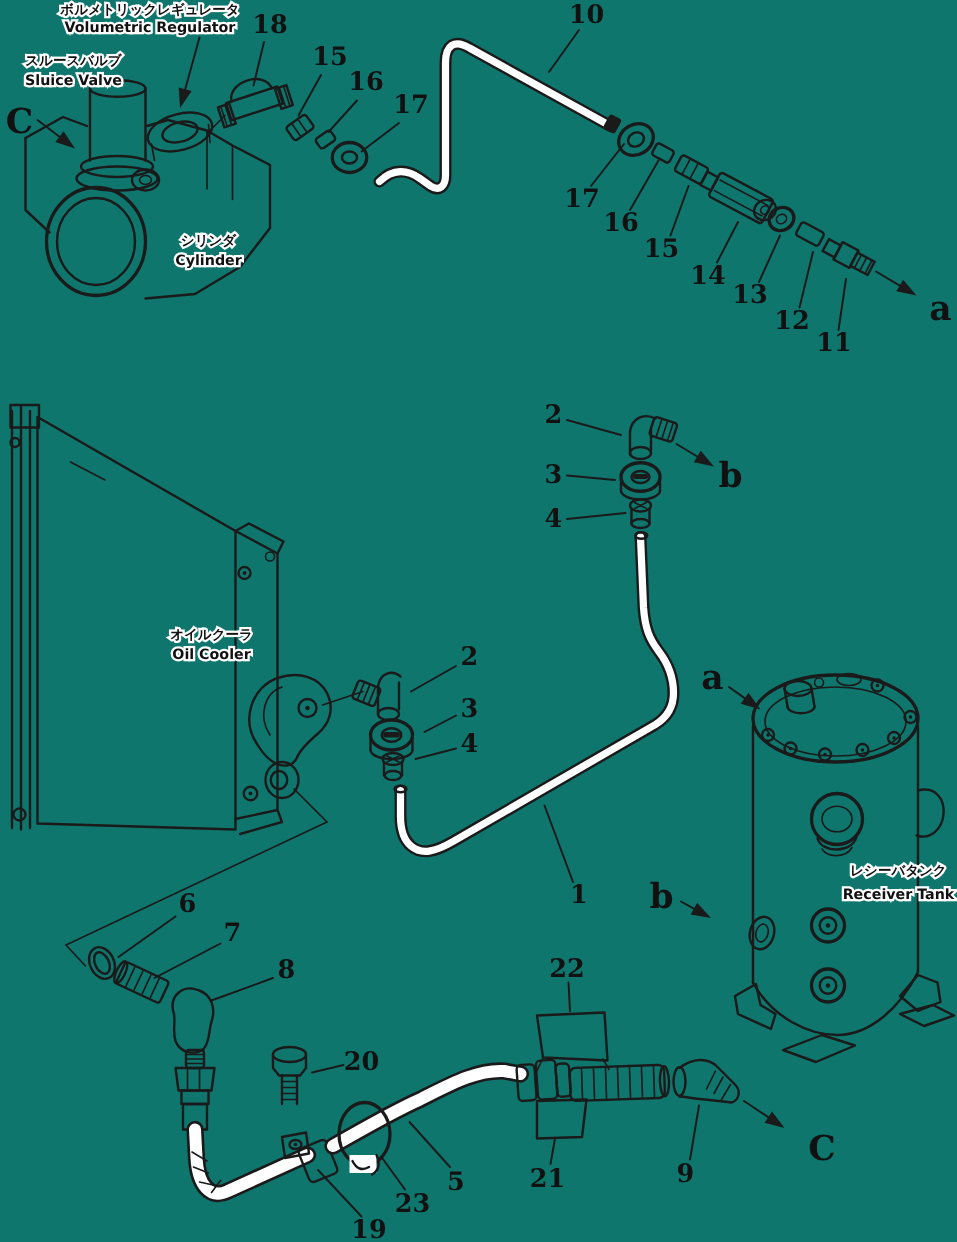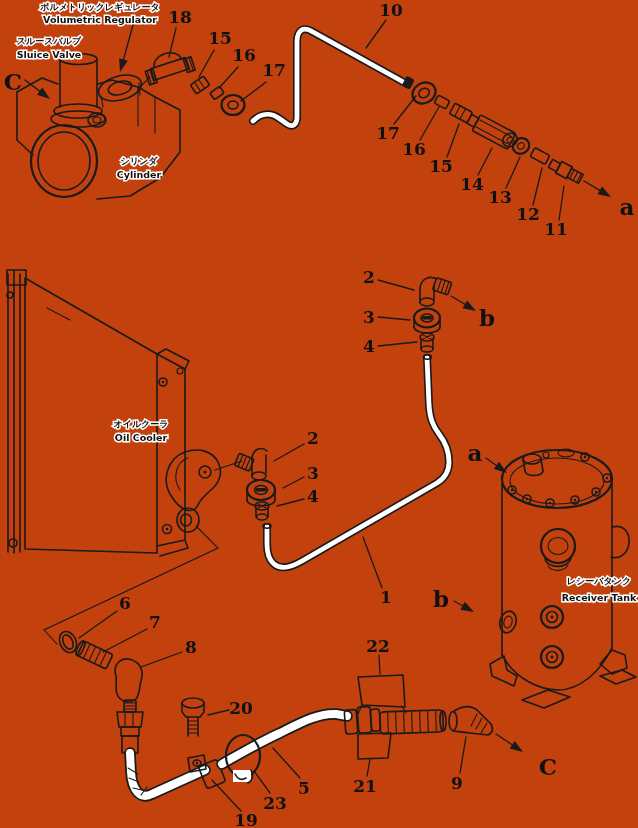--- a/index.html
+++ b/index.html
@@ -1,16 +1,16 @@
 <!DOCTYPE html>
 <html><head>
 <meta charset="utf-8">
 <style>
   html,body{margin:0;padding:0;background:#f0f0f0;}
-  #stage{position:relative;width:638px;height:828px;background:#c2410c;overflow:hidden;
+  #stage{position:relative;width:638px;height:828px;background:#0f766e;overflow:hidden;
          font-family:"DejaVu Sans",sans-serif;}
   svg{position:absolute;left:0;top:0;}
   .ln{fill:none;stroke:#1a1a1a;stroke-width:1.6;stroke-linecap:round;stroke-linejoin:round;}
   .ln2{fill:none;stroke:#1a1a1a;stroke-width:2.2;stroke-linecap:round;stroke-linejoin:round;}
   .thin{fill:none;stroke:#1a1a1a;stroke-width:1.1;stroke-linecap:round;}
   .solid{fill:#1a1a1a;stroke:none;}
   .pipeO{fill:none;stroke:#1a1a1a;stroke-width:8;stroke-linejoin:round;stroke-linecap:round;}
   .pipeI{fill:none;stroke:#ffffff;stroke-width:4.8;stroke-linejoin:round;stroke-linecap:round;}
   .hoseO{fill:none;stroke:#1a1a1a;stroke-width:11.5;stroke-linejoin:round;stroke-linecap:round;}
   .hoseI{fill:none;stroke:#ffffff;stroke-width:8;stroke-linejoin:round;stroke-linecap:round;}

